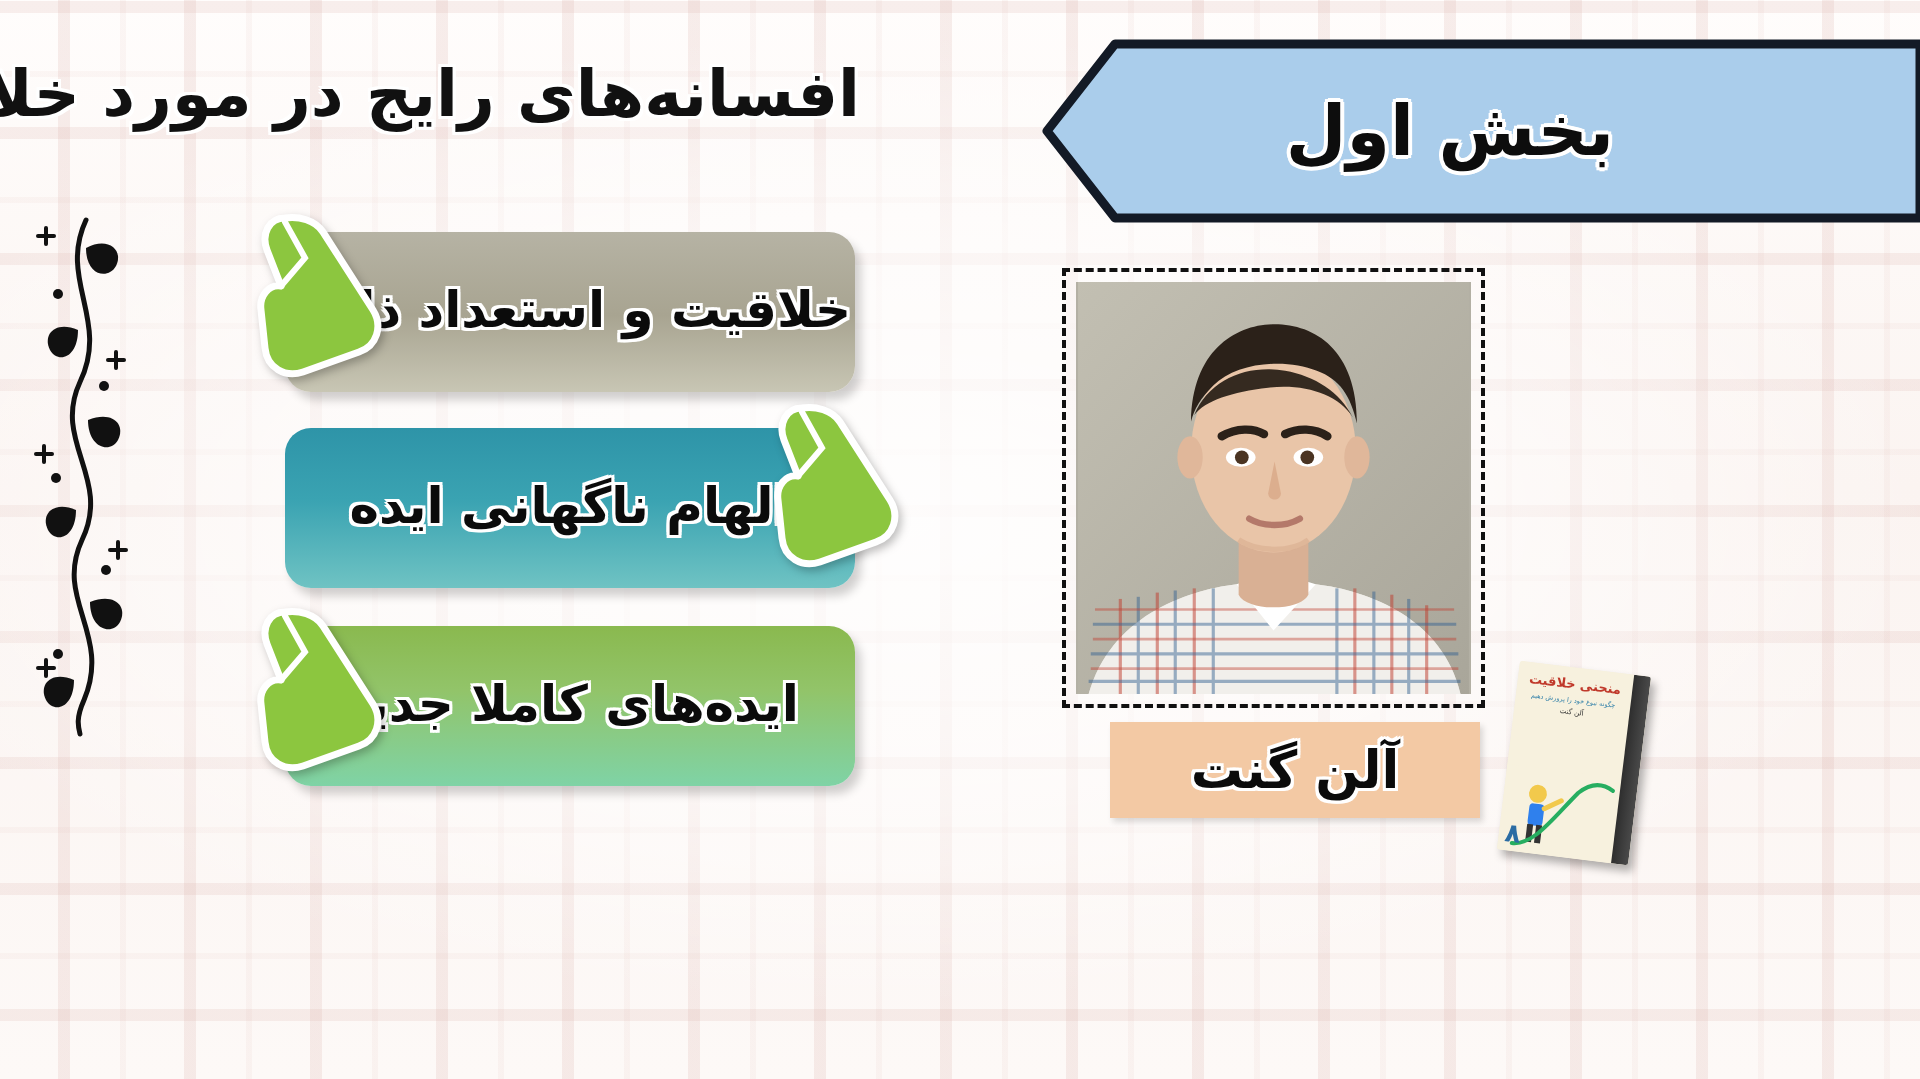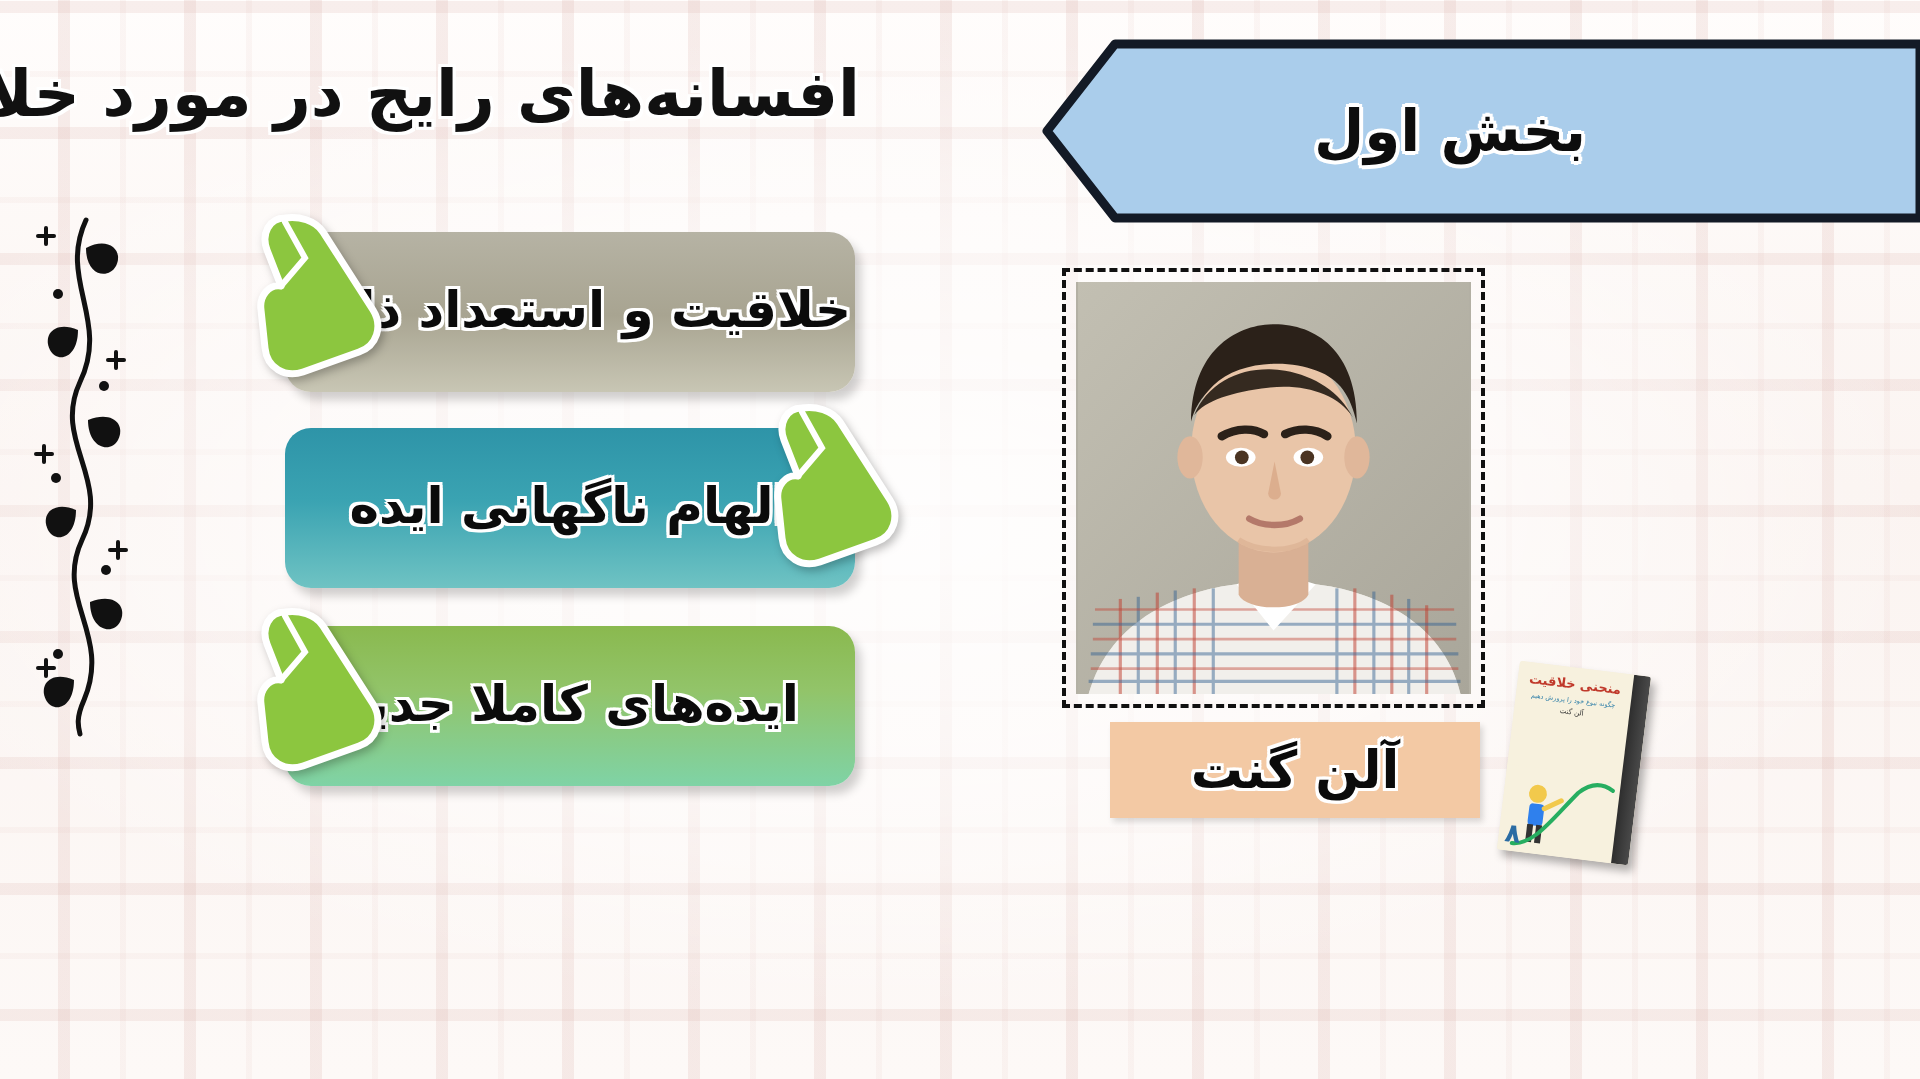--- a/index.html
+++ b/index.html
@@ -66,21 +66,21 @@
   }
   #chapter-banner .outline{
     position:absolute;inset:0;
   }
   #chapter-banner .outline svg{width:100%;height:100%;display:block;}
   #chapter-banner-label{
     position:absolute;
     top:0;left:0;right:0;bottom:0;
     display:flex;align-items:center;justify-content:center;
     padding-right:40px;
-    font-size:58px;font-weight:700;color:#0d0d0d;
+    font-size:70px;font-weight:700;color:#0d0d0d;
     text-shadow:
       -3px -3px 0 #fff, 3px -3px 0 #fff, -3px 3px 0 #fff, 3px 3px 0 #fff,
       0 -4px 0 #fff, 0 4px 0 #fff, -4px 0 0 #fff, 4px 0 0 #fff;
     z-index:3;
   }
 
   
   .myth-row{
     position:absolute;
     left:255px;

